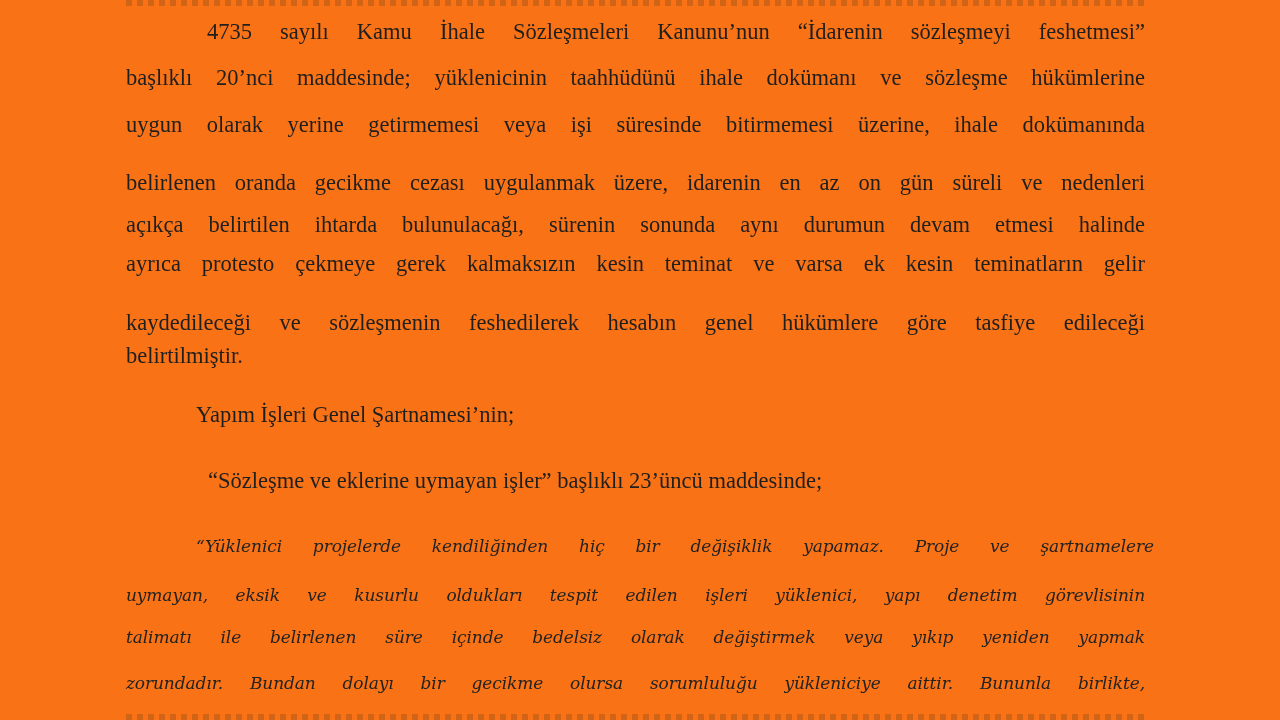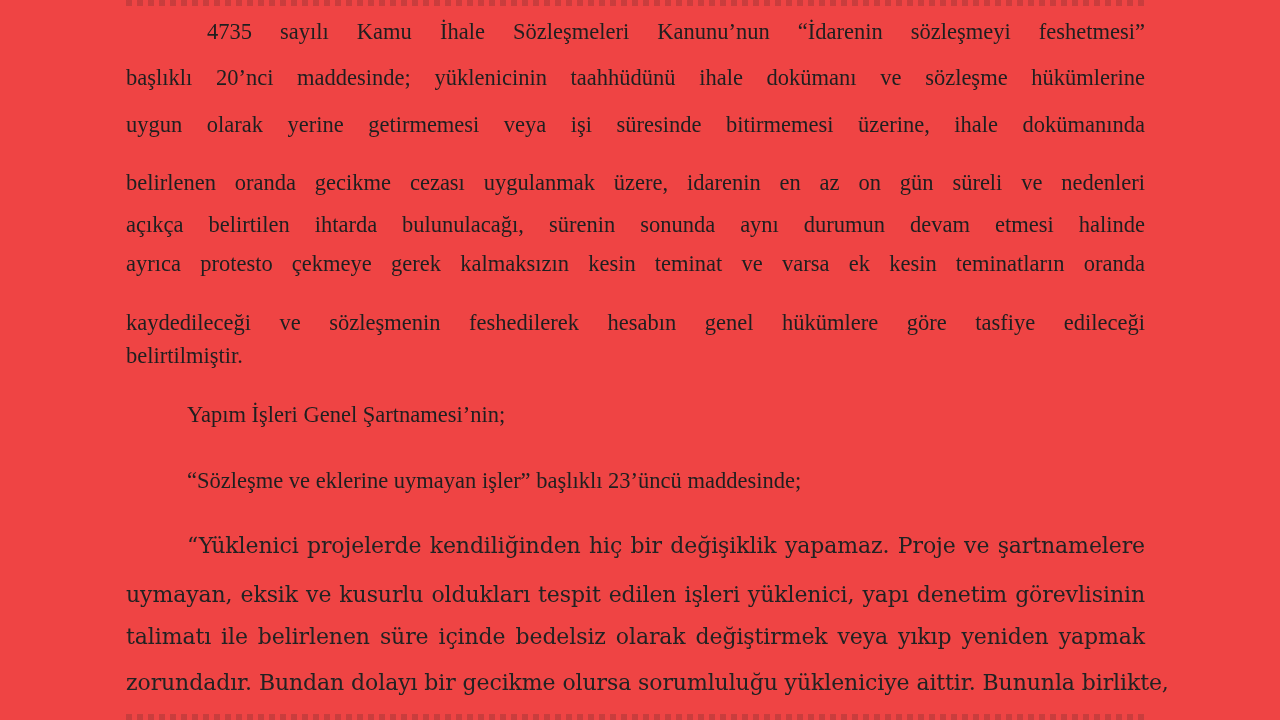--- a/index.html
+++ b/index.html
@@ -7,21 +7,21 @@
       padding: 0;
       width: 1280px;
       height: 720px;
       overflow: hidden;
       background: #ffffff;
     }
     .page {
       position: relative;
       width: 1280px;
       height: 720px;
-      background: #ef4444;
+      background: #f97316;
       color: #1c1c1c;
       font-family: "Liberation Serif", "DejaVu Serif", serif;
     }
     .line {
       position: absolute;
       left: 126px;
       width: 1019px;
       height: 30px;
       font-size: 22.5px;
       line-height: 30px;
@@ -31,26 +31,27 @@
       color: #1f1f1f;
     }
     .line.last {
       text-align-last: left;
     }
     .line.indent-first {
       left: 207px;
       width: 938px;
     }
     .line.indent {
-      left: 187px;
+      left: 196px;
       width: 958px;
     }
     .line.italic {
+      font-style: italic;
       font-family: "DejaVu Serif", "Liberation Serif", serif;
-      font-size: 22px;
+      font-size: 17px;
       color: #222222;
       letter-spacing: -0.1px;
     }
     .cut-top, .cut-bottom {
       position: absolute;
       left: 126px;
       width: 1019px;
       height: 6px;
       background: repeating-linear-gradient(90deg, rgba(30,30,30,0.18) 0 6px, transparent 6px 11px);
     }
@@ -61,27 +62,27 @@
 <body>
 
 <div class="page">
   <div class="cut-top"></div>
 
   <div class="line indent-first" style="top:17px;">4735 sayılı Kamu İhale Sözleşmeleri Kanunu’nun “İdarenin sözleşmeyi feshetmesi”</div>
   <div class="line" style="top:63px;">başlıklı 20’nci maddesinde; yüklenicinin taahhüdünü ihale dokümanı ve sözleşme hükümlerine</div>
   <div class="line" style="top:110px;">uygun olarak yerine getirmemesi veya işi süresinde bitirmemesi üzerine, ihale dokümanında</div>
   <div class="line" style="top:168px;">belirlenen oranda gecikme cezası uygulanmak üzere, idarenin en az on gün süreli ve nedenleri</div>
   <div class="line" style="top:202px;margin-top:8px;">açıkça belirtilen ihtarda bulunulacağı, sürenin sonunda aynı durumun devam etmesi halinde</div>
-  <div class="line" style="top:249px;">ayrıca protesto çekmeye gerek kalmaksızın kesin teminat ve varsa ek kesin teminatların oranda</div>
+  <div class="line" style="top:249px;">ayrıca protesto çekmeye gerek kalmaksızın kesin teminat ve varsa ek kesin teminatların gelir</div>
   <div class="line" style="top:295px;margin-top:13px;">kaydedileceği ve sözleşmenin feshedilerek hesabın genel hükümlere göre tasfiye edileceği</div>
   <div class="line last" style="top:341px;">belirtilmiştir.</div>
 
   <div class="line indent last" style="top:400px;">Yapım İşleri Genel Şartnamesi’nin;</div>
 
-  <div class="line indent last" style="top:466px;">“Sözleşme ve eklerine uymayan işler” başlıklı 23’üncü maddesinde;</div>
+  <div class="line indent last" style="top:466px;margin-left:12px;">“Sözleşme ve eklerine uymayan işler” başlıklı 23’üncü maddesinde;</div>
 
   <div class="line italic indent" style="top:531px;">“Yüklenici projelerde kendiliğinden hiç bir değişiklik yapamaz. Proje ve şartnamelere</div>
   <div class="line italic" style="top:580px;">uymayan, eksik ve kusurlu oldukları tespit edilen işleri yüklenici, yapı denetim görevlisinin</div>
   <div class="line italic" style="top:622px;">talimatı ile belirlenen süre içinde bedelsiz olarak değiştirmek veya yıkıp yeniden yapmak</div>
   <div class="line italic" style="top:668px;">zorundadır. Bundan dolayı bir gecikme olursa sorumluluğu yükleniciye aittir. Bununla birlikte,</div>
 
   <div class="cut-bottom"></div>
 </div>
 
 </body></html>

